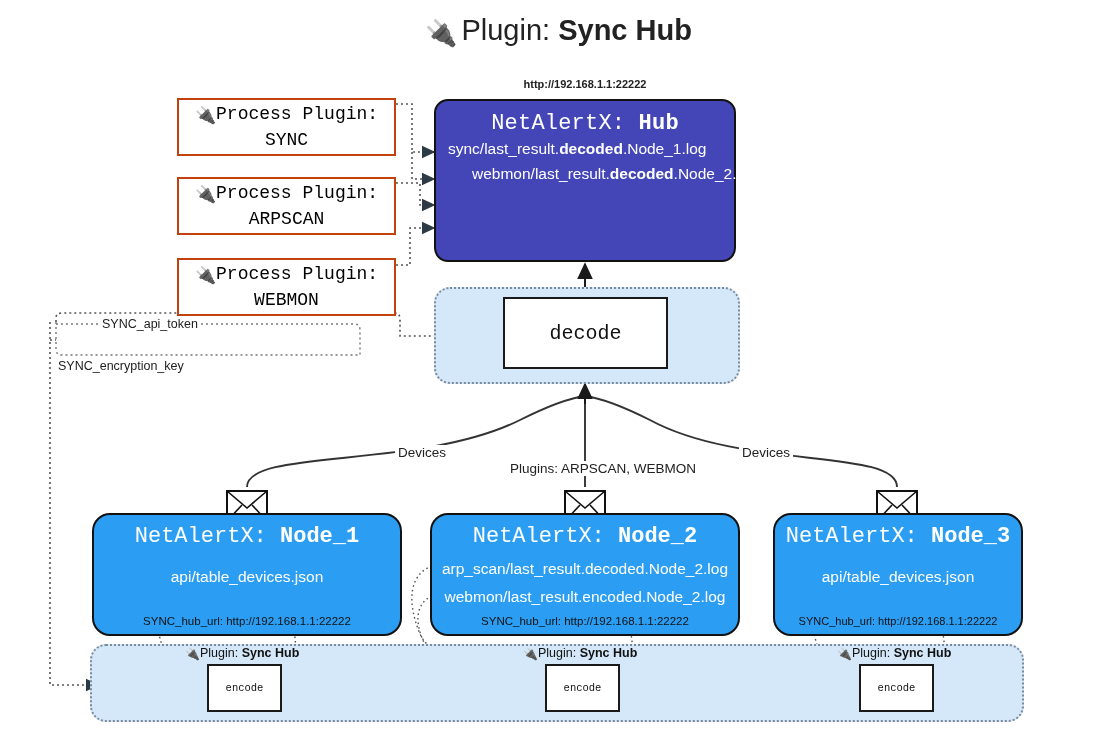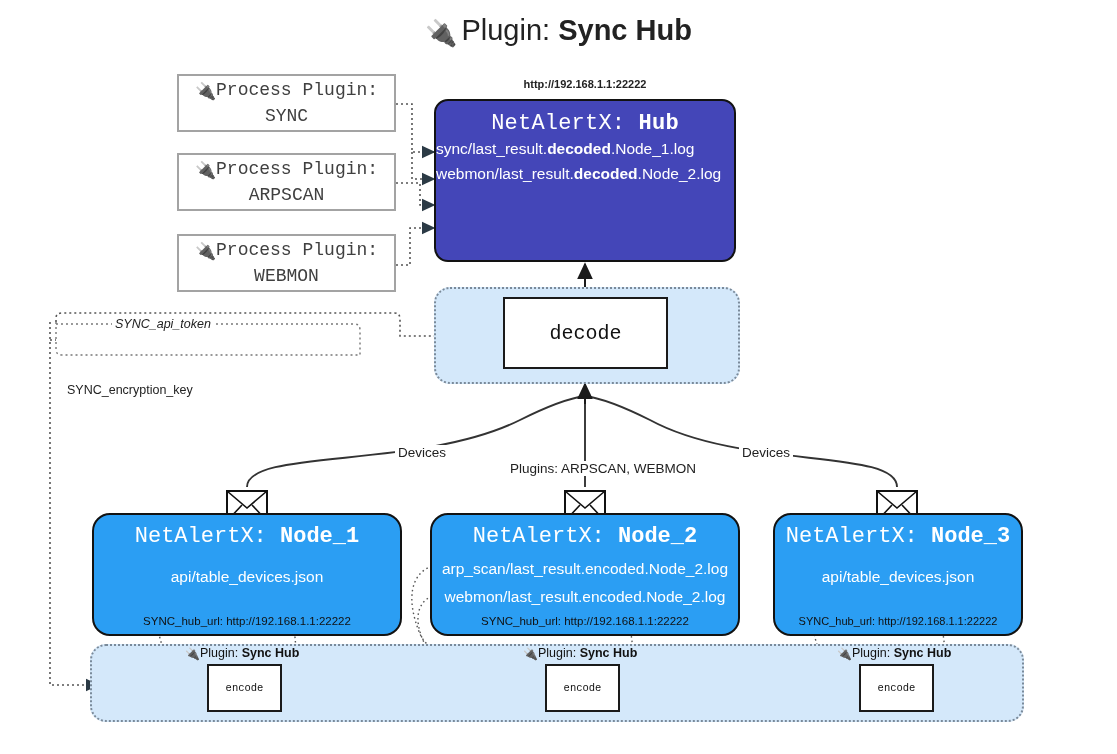--- a/index.html
+++ b/index.html
@@ -8,35 +8,35 @@
   #stage{position:absolute;inset:0;width:1117px;height:754px;}
   svg.layer{position:absolute;left:0;top:0;width:1117px;height:754px;pointer-events:none;}
   .abs{position:absolute;box-sizing:border-box;}
 
   
   #title{left:0;top:14px;width:1117px;text-align:center;font-size:29px;color:#222;}
   #title .plug{font-size:26px;vertical-align:-2px;margin-right:4px;}
   #title .b{font-weight:bold;}
 
   
-  .procbox{background:#fff;border:2px solid #a3a3a3;text-align:center;
+  .procbox{background:#fff;border:2px solid #c2410c;text-align:center;
            font-family:"Liberation Mono","DejaVu Sans Mono",monospace;
-           font-size:18px;line-height:1.45;color:#404040;
-           display:flex;flex-direction:column;justify-content:center;}
+           font-size:18px;line-height:1.45;color:#000000;
+           display:flex;flex-direction:column;justify-content:center;margin-top:24px;}
   .procbox .l1{white-space:nowrap;}
   .procbox .plug{font-family:"DejaVu Sans",sans-serif;font-size:17px;vertical-align:-2px;}
 
   
   #hub-url{font-size:11px;font-weight:bold;color:#222;text-align:center;white-space:nowrap;}
   #hub{background:#4446b8;border:2px solid #121212;border-radius:14px;
        box-shadow:0 0 0 0 transparent;}
   #hub .htitle{font-family:"Liberation Mono","DejaVu Sans Mono",monospace;
        font-size:22px;color:#fff;text-align:center;margin-top:10px;letter-spacing:.2px;}
   #hub .htitle b{font-weight:bold;}
-  #hub .logline{color:#fff;font-size:15.5px;line-height:1.63;white-space:nowrap;}
+  #hub .logline{color:#fff;font-size:15.5px;padding-left:12px;line-height:1.63;white-space:nowrap;}
   #hub .logline b{font-weight:bold;}
 
   
   .band{background:#d4e8fa;border:2px dotted #7a8a9a;border-radius:16px;}
   #decode{background:#fff;border:2px solid #1a1a1a;
           display:flex;align-items:center;justify-content:center;
           font-family:"Liberation Mono","DejaVu Sans Mono",monospace;font-size:20px;color:#111;}
 
   
   .elabel{font-size:12.5px;color:#222;white-space:nowrap;background:#fff;padding:0 3px;}
@@ -143,32 +143,32 @@
   <div id="hub-url" class="abs" style="left:434px;top:78px;width:302px;">http://192.168.1.1:22222</div>
 
   <div id="hub" class="abs" style="left:434px;top:99px;width:302px;height:163px;">
     <div class="htitle">
       <span>NetAlertX:</span>
       <b>Hub</b>
     </div>
     <div class="logline">
       <span>sync/last_result.</span><b>decoded</b><span>.Node_1.log</span>
     </div>
-    <div class="logline" style="">
+    <div class="logline" style="margin-left:24px;">
       <span>webmon/last_result.</span><b>decoded</b><span>.Node_2.log</span>
     </div>
   </div>
 
   <div class="abs band" style="left:434px;top:287px;width:306px;height:97px;"></div>
   <div id="decode" class="abs" style="left:503px;top:297px;width:165px;height:72px;">
     <span>decode</span>
   </div>
 
-  <div class="abs elabel" style="left:112px;top:317px;font-style:italic;">SYNC_api_token</div>
-  <div class="abs elabel" style="left:64px;top:359px;margin-top:24px;">SYNC_encryption_key</div>
+  <div class="abs elabel" style="left:99px;top:317px;">SYNC_api_token</div>
+  <div class="abs elabel" style="left:55px;top:359px;">SYNC_encryption_key</div>
 
   <div class="abs elabel big" style="left:395px;top:445px;">Devices</div>
   <div class="abs elabel big" style="left:739px;top:445px;">Devices</div>
   <div class="abs elabel big" style="left:507px;top:461px;">Plugins: ARPSCAN, WEBMON</div>
 
   <svg class="abs env" style="left:226px;top:490px;" viewBox="0 0 42 32">
     <rect x="1" y="1" width="40" height="30" fill="#fff" stroke="#111" stroke-width="2"></rect>
     <path d="M1,1 L21,18 L41,1" fill="none" stroke="#111" stroke-width="1.6"></path>
     <path d="M1,31 L16,15 M41,31 L26,15" fill="none" stroke="#111" stroke-width="1.6"></path>
   </svg>
@@ -187,21 +187,21 @@
   <svg class="abs env" style="left:564px;top:490px;" viewBox="0 0 42 32">
     <rect x="1" y="1" width="40" height="30" fill="#fff" stroke="#111" stroke-width="2"></rect>
     <path d="M1,1 L21,18 L41,1" fill="none" stroke="#111" stroke-width="1.6"></path>
     <path d="M1,31 L16,15 M41,31 L26,15" fill="none" stroke="#111" stroke-width="1.6"></path>
   </svg>
   <div class="abs node" style="left:430px;top:513px;width:310px;height:123px;">
     <div class="ntitle">
       <span>NetAlertX:</span>
       <b>Node_2</b>
     </div>
-    <div class="nline" style="margin-top:8px;">arp_scan/last_result.encoded.Node_2.log</div>
+    <div class="nline" style="margin-top:8px;">arp_scan/last_result.decoded.Node_2.log</div>
     <div class="nline" style="margin-top:4px;">webmon/last_result.encoded.Node_2.log</div>
     <div class="nurl">
       <span>SYNC_hub_url:</span>
       <span>http://192.168.1.1:22222</span>
     </div>
   </div>
 
   <svg class="abs env" style="left:876px;top:490px;" viewBox="0 0 42 32">
     <rect x="1" y="1" width="40" height="30" fill="#fff" stroke="#111" stroke-width="2"></rect>
     <path d="M1,1 L21,18 L41,1" fill="none" stroke="#111" stroke-width="1.6"></path>

